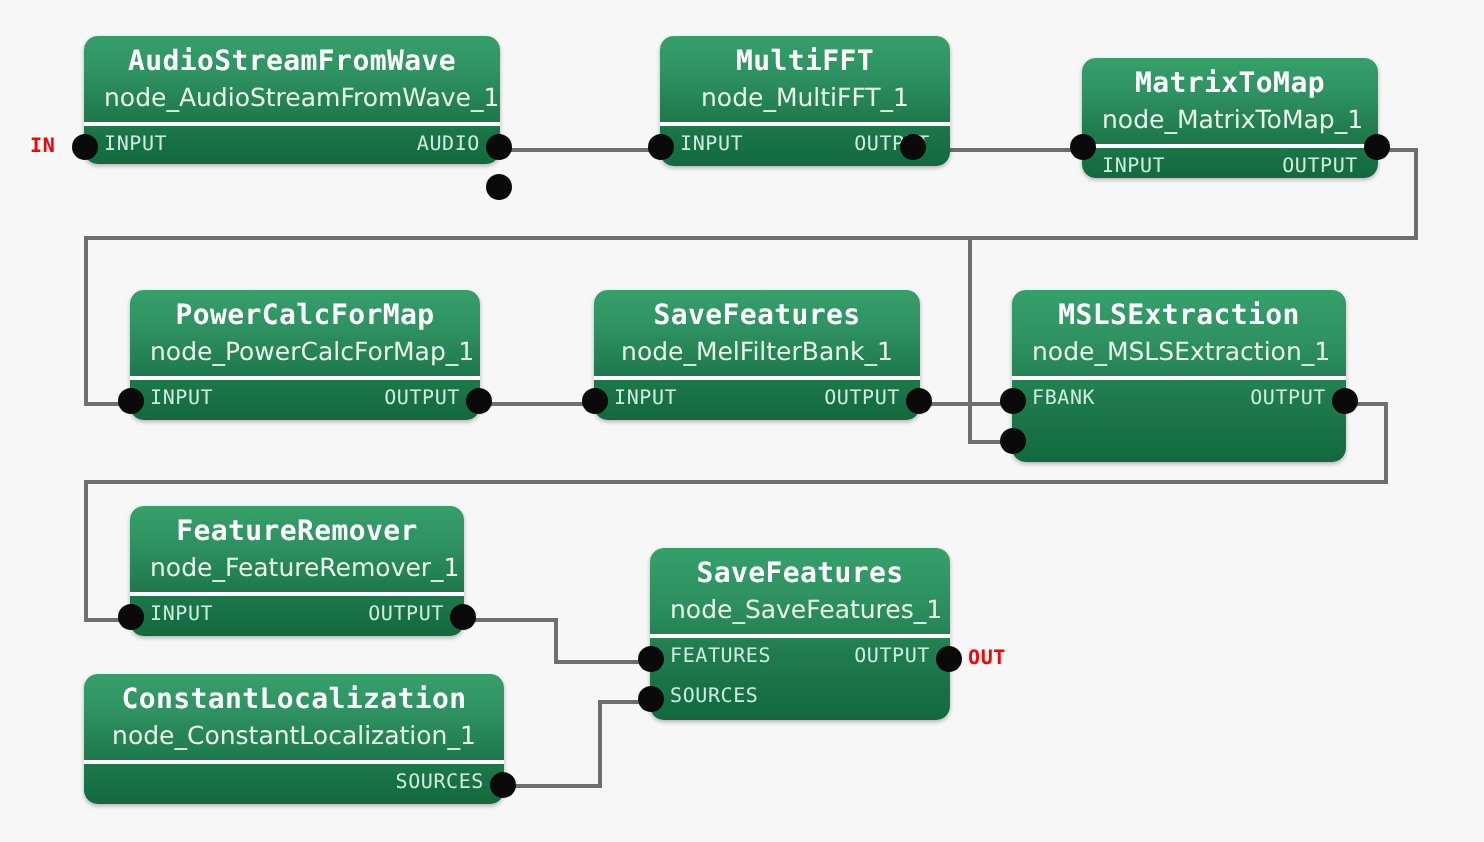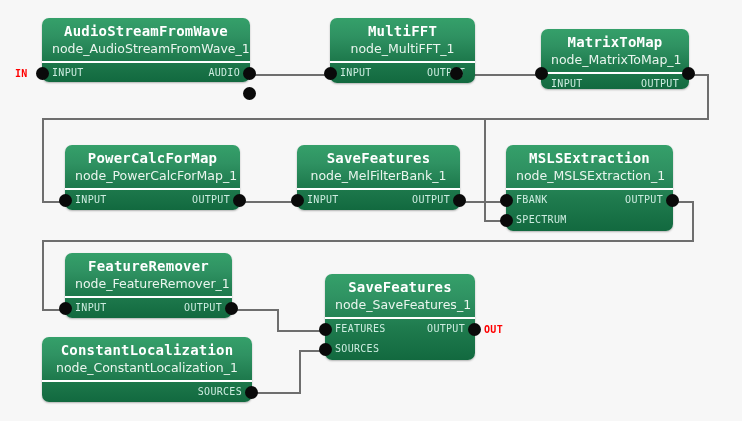--- a/index.html
+++ b/index.html
@@ -196,23 +196,20 @@
       <div class="node" style="left: 506px; top: 145px; width: 167px; height: 86px;">
         <div class="node-header">
           <div class="node-title">MSLSExtraction</div>
           <div class="node-subtitle">node_MSLSExtraction_1</div>
         </div>
         <div class="ports">
           <div class="port-row">
             <span class="port-label in">FBANK</span>
             <span class="port-label out">OUTPUT</span>
           </div>
-          <div class="port-row">
-            <span class="port-label in">SPECTRUM</span>
-          </div>
         </div>
       </div>
       <div class="port-dot" style="left: 500px; top: 194px; background: rgb(10, 10, 10); position: absolute;"></div>
       <div class="port-dot" style="left: 500px; top: 214px; background: rgb(10, 10, 10); position: absolute;"></div>
       <div class="port-dot" style="left: 666px; top: 194px; background: rgb(10, 10, 10); position: absolute;"></div>
       <div class="node" style="left: 65px; top: 253px; width: 167px; height: 65px;">
         <div class="node-header">
           <div class="node-title">FeatureRemover</div>
           <div class="node-subtitle">node_FeatureRemover_1</div>
         </div>

